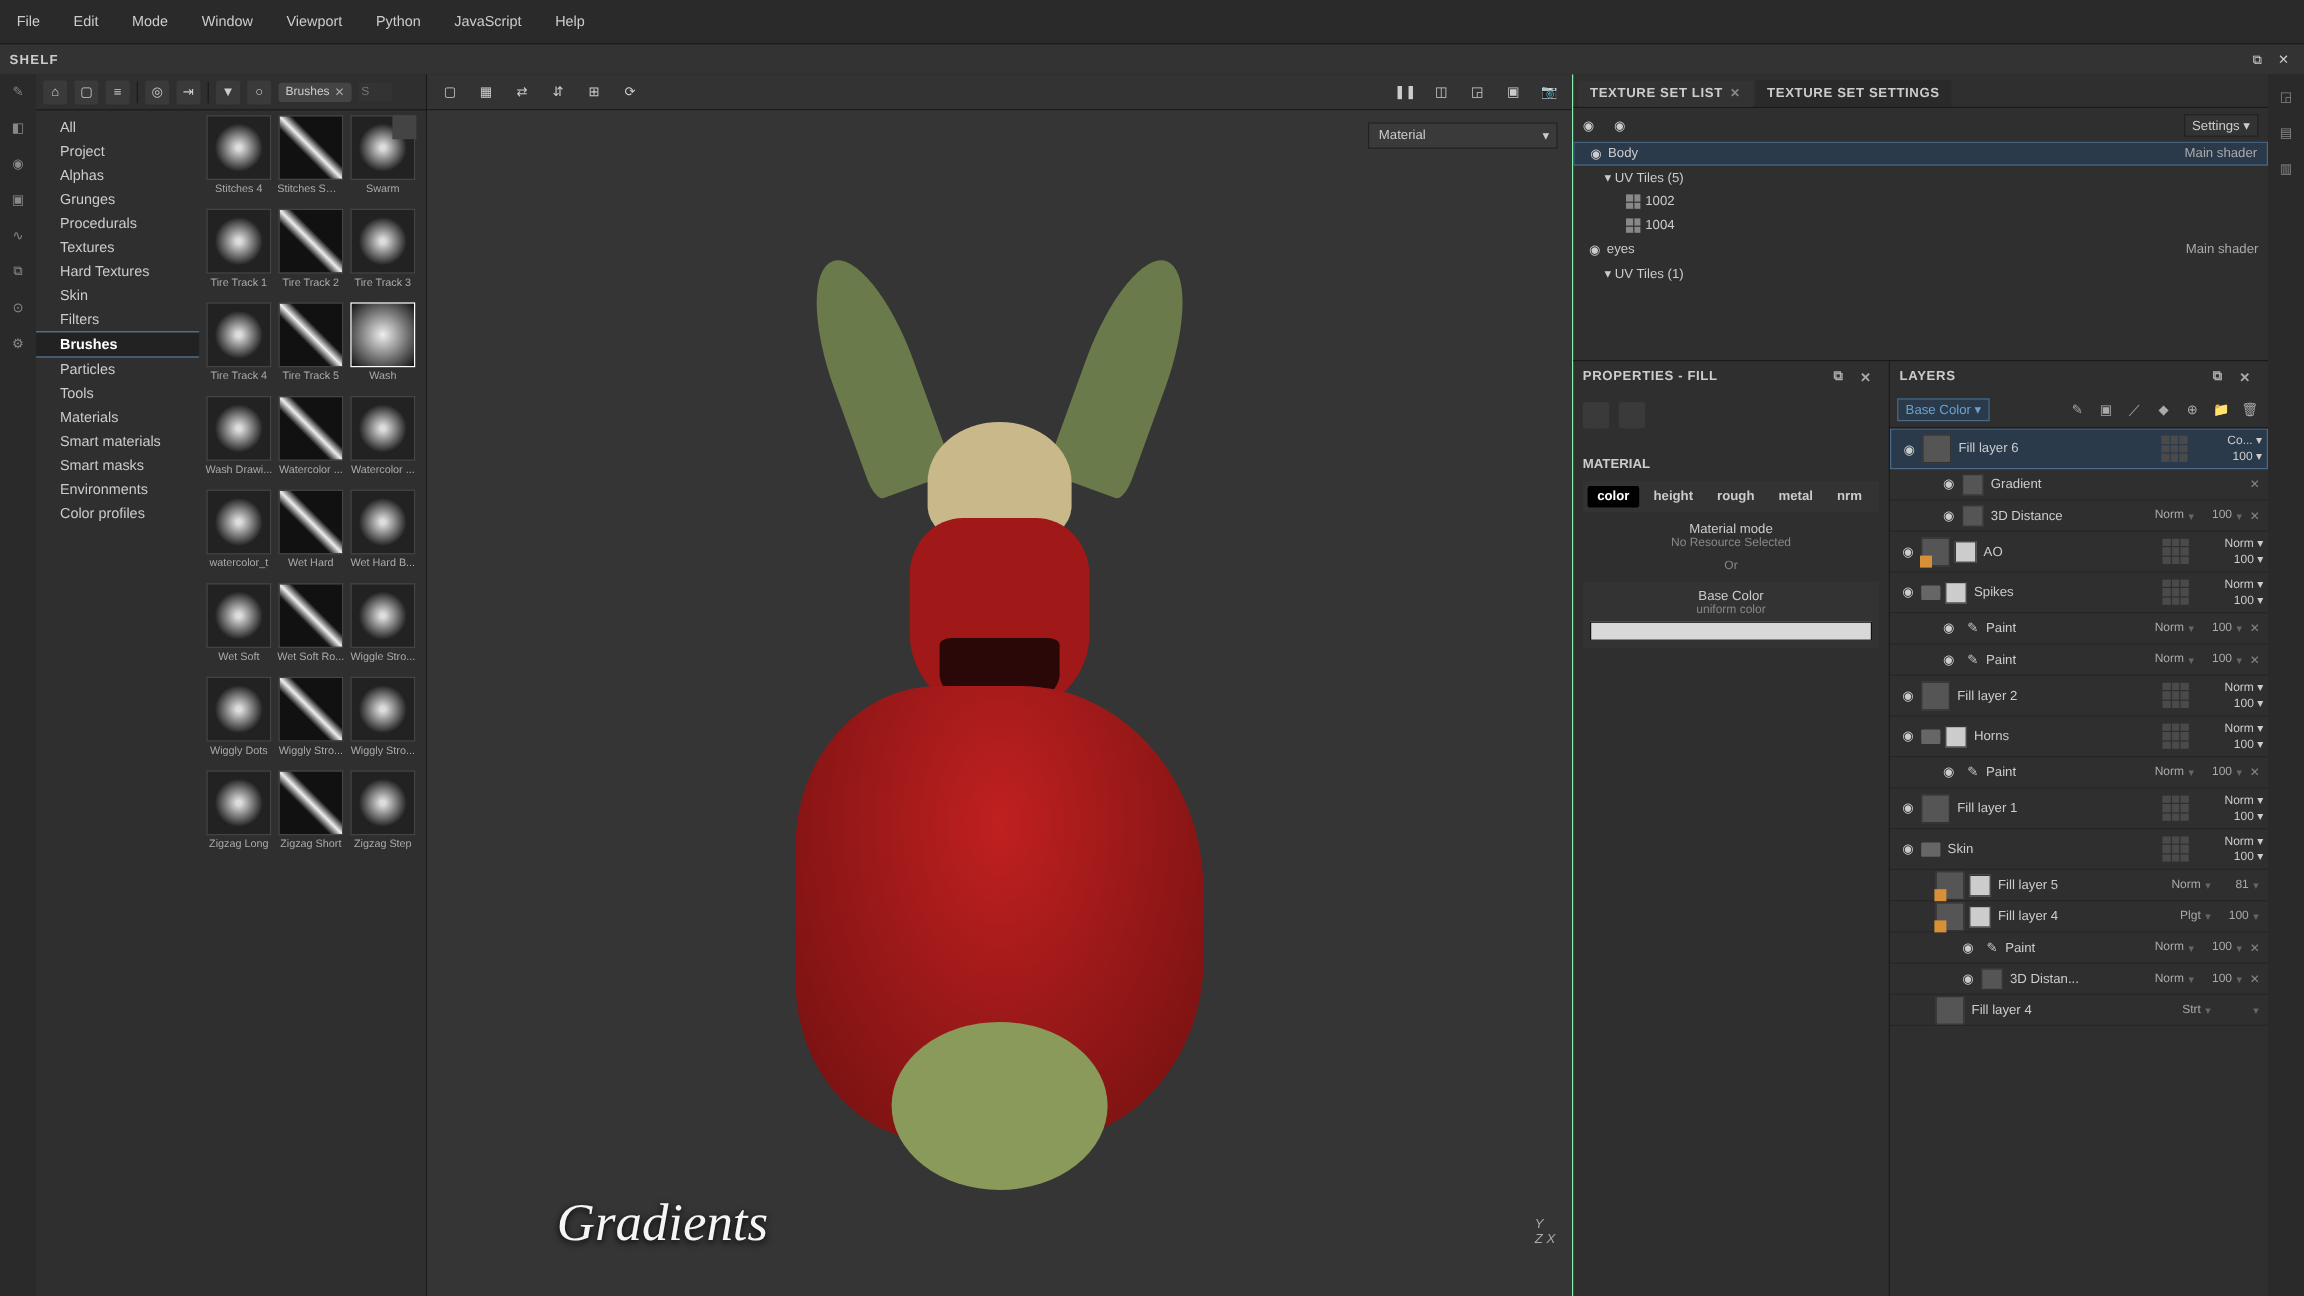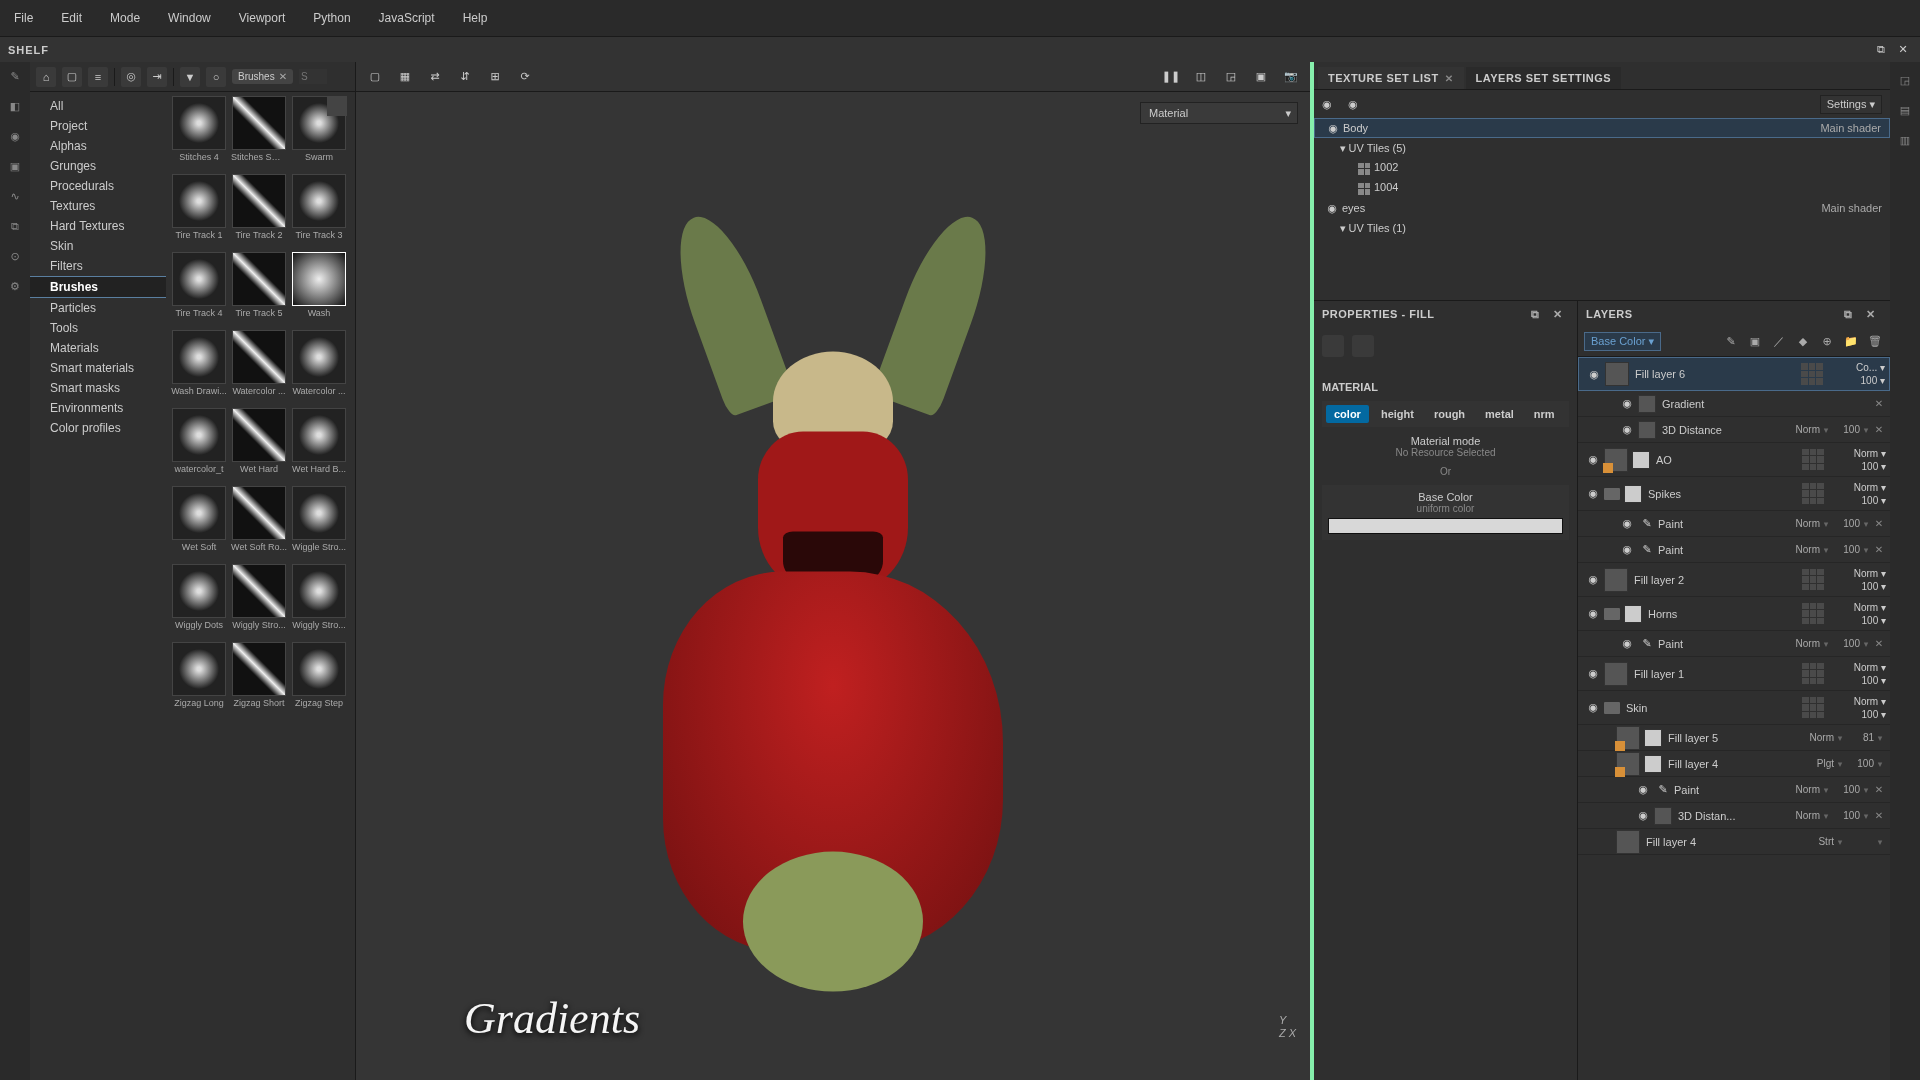--- a/index.html
+++ b/index.html
@@ -52,21 +52,21 @@
 .horn { position: absolute; width: 70px; height: 200px; background: #6a7a4a; border-radius: 50% 50% 10% 10%; }
 .horn.l { left: 110px; top: 0; transform: rotate(-20deg); }
 .horn.r { right: 110px; top: 0; transform: rotate(20deg); }
 .skull { position: absolute; left: 190px; top: 140px; width: 120px; height: 100px; background: #c8b88a; border-radius: 50% 50% 30% 30%; }
 .face { position: absolute; left: 175px; top: 220px; width: 150px; height: 160px; background: #a01818; border-radius: 30% 30% 40% 40%; }
 .mouth { position: absolute; left: 200px; top: 320px; width: 100px; height: 60px; background: #2a0808; border-radius: 10% 10% 50% 50%; }
 .torso { position: absolute; left: 80px; top: 360px; width: 340px; height: 380px; background: radial-gradient(ellipse at 50% 30%, #c02020, #701010); border-radius: 35% 45% 40% 35%; }
 .belly { position: absolute; left: 160px; top: 640px; width: 180px; height: 140px; background: #8a9a5a; border-radius: 50%; }
 
 
-.right-col { width: 580px; display: flex; flex-direction: column; background: #2f2f2f; border-left: 4px solid #86efac; }
+.right-col { width: 580px; display: flex; flex-direction: column; background: #2f2f2f; border-left: 1px solid #86efac; }
 .right-tools { width: 30px; background: #2a2a2a; position: absolute; right: 0; top: 62px; bottom: 0; display: flex; flex-direction: column; align-items: center; gap: 10px; padding-top: 8px; }
 .right-tools .tool { width: 20px; height: 20px; color: #888; display: flex; align-items: center; justify-content: center; }
 
 .panel-tabs { height: 28px; display: flex; align-items: flex-end; border-bottom: 1px solid #1a1a1a; padding: 0 4px; }
 .panel-tab { padding: 5px 10px; font-size: 11px; font-weight: bold; letter-spacing: 0.5px; background: #333; margin-right: 2px; display: flex; align-items: center; gap: 6px; }
 .panel-tab .x { color: #888; font-size: 10px; }
 
 .tex-set-list { flex: 0 0 210px; overflow: hidden; display: flex; flex-direction: column; }
 .tsl-head { height: 28px; display: flex; align-items: center; padding: 0 8px; gap: 10px; }
 .tsl-head .eye { width: 16px; }
@@ -85,21 +85,21 @@
 .props-panel { width: 264px; display: flex; flex-direction: column; border-right: 1px solid #1a1a1a; }
 .panel-head { height: 26px; display: flex; align-items: center; padding: 0 8px; font-weight: bold; letter-spacing: 0.5px; }
 .panel-head .sp { flex: 1; }
 .panel-head .icon { width: 16px; margin-left: 6px; color: #aaa; }
 .props-body { padding: 8px; display: flex; flex-direction: column; gap: 8px; }
 .props-icons { display: flex; gap: 8px; margin-bottom: 8px; }
 .props-icons .pi { width: 22px; height: 22px; background: #3a3a3a; border-radius: 3px; }
 .section-title { font-weight: bold; font-size: 11px; margin-top: 8px; }
 .channel-row { display: flex; gap: 4px; background: #333; padding: 4px; }
 .channel { padding: 3px 8px; font-weight: bold; font-size: 11px; border-radius: 2px; }
-.channel.active { background: #0369a1; color: #fff; }
+.channel.active { background: #000000; color: #fff; }
 .mat-mode { text-align: center; font-size: 11px; }
 .mat-mode .sub { color: #888; font-size: 10px; }
 .or-text { text-align: center; color: #888; font-size: 10px; }
 .base-color-block { background: #333; padding: 6px; text-align: center; }
 .base-color-block .sub { font-size: 10px; color: #888; }
 .color-well { height: 16px; background: #d8d8d8; margin-top: 4px; border: 1px solid #111; }
 
 .layers-panel { flex: 1; display: flex; flex-direction: column; }
 .layers-toolbar { height: 30px; display: flex; align-items: center; padding: 0 6px; gap: 6px; border-bottom: 1px solid #1a1a1a; }
 .layers-toolbar .combo { background: #2a3a4a; color: #6aa0d0; padding: 2px 6px; border: 1px solid #4a6a8a; font-size: 11px; }
@@ -333,21 +333,21 @@
   </div>
 
   <div class="right-col" style="margin-right:30px">
 
     <div class="panel-tabs">
       <div class="panel-tab">
         <span>TEXTURE SET LIST</span>
         <span class="x">✕</span>
       </div>
       <div class="panel-tab" style="background:#2a2a2a">
-        <span>LAYERS SET SETTINGS</span>
+        <span>TEXTURE SET SETTINGS</span>
       </div>
     </div>
     <div class="tex-set-list">
       <div class="tsl-head">
         <span class="eye">◉</span>
         <span class="eye">◉</span>
         <span class="settings-btn"><span>Settings</span> ▾</span>
       </div>
       <div class="tsl-body" id="tsl-body">
           <div class="tsl-row set">

